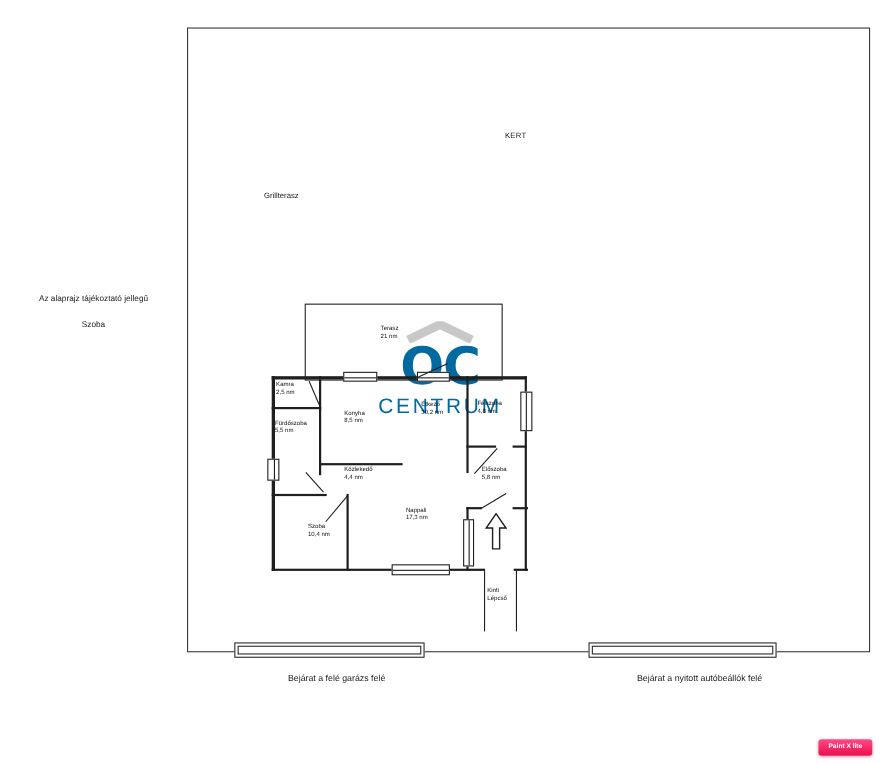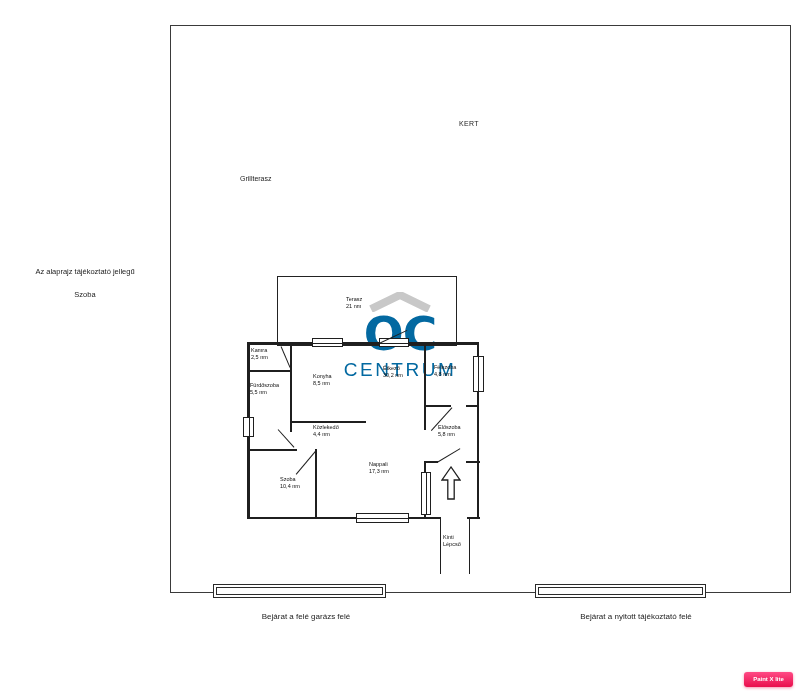--- a/index.html
+++ b/index.html
@@ -48,21 +48,21 @@
 
 <div class="canvas">
 
   <div class="boundary"></div>
 
   <div class="olabel kert">KERT</div>
   <div class="olabel grill">Grillterasz</div>
   <div class="olabel disclaimer">Az alaprajz tájékoztató jellegű</div>
   <div class="olabel emelet">Szoba</div>
   <div class="olabel entr-left">Bejárat a felé garázs felé</div>
-  <div class="olabel entr-right">Bejárat a nyitott tájékoztató felé</div>
+  <div class="olabel entr-right">Bejárat a nyitott autóbeállók felé</div>
 
   <div class="wm">
     <svg width="66" height="20" viewBox="0 0 66 20">
       <path d="M4 17 L33 3 L62 17" fill="none" stroke="#c8c8c8" stroke-width="8"></path>
     </svg>
     <div class="wm-oc">OC</div>
     <div class="wm-l2">CENTRUM</div>
   </div>
 
   <div class="terasz-box"></div>

